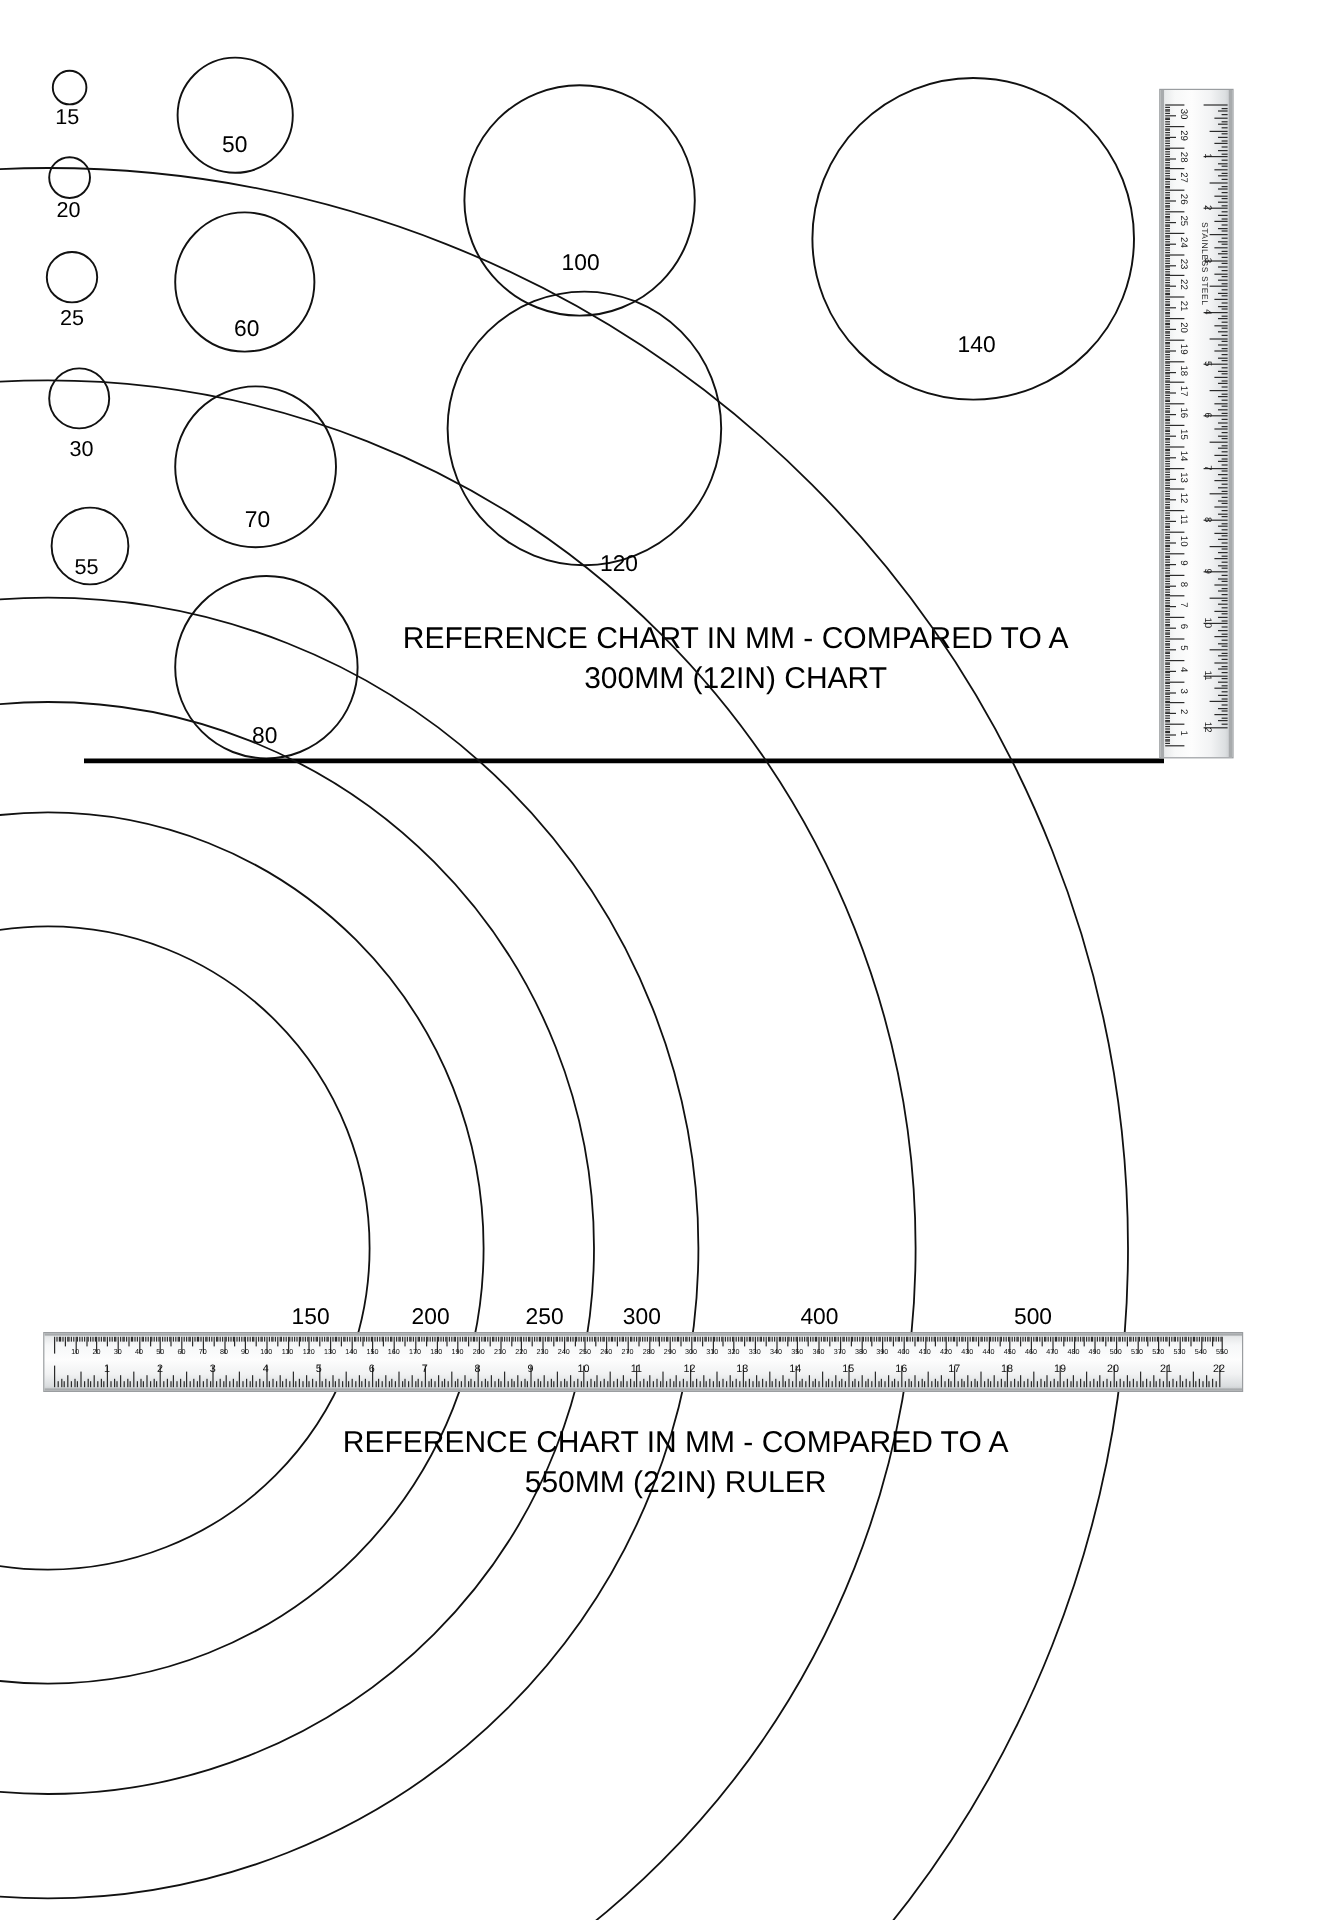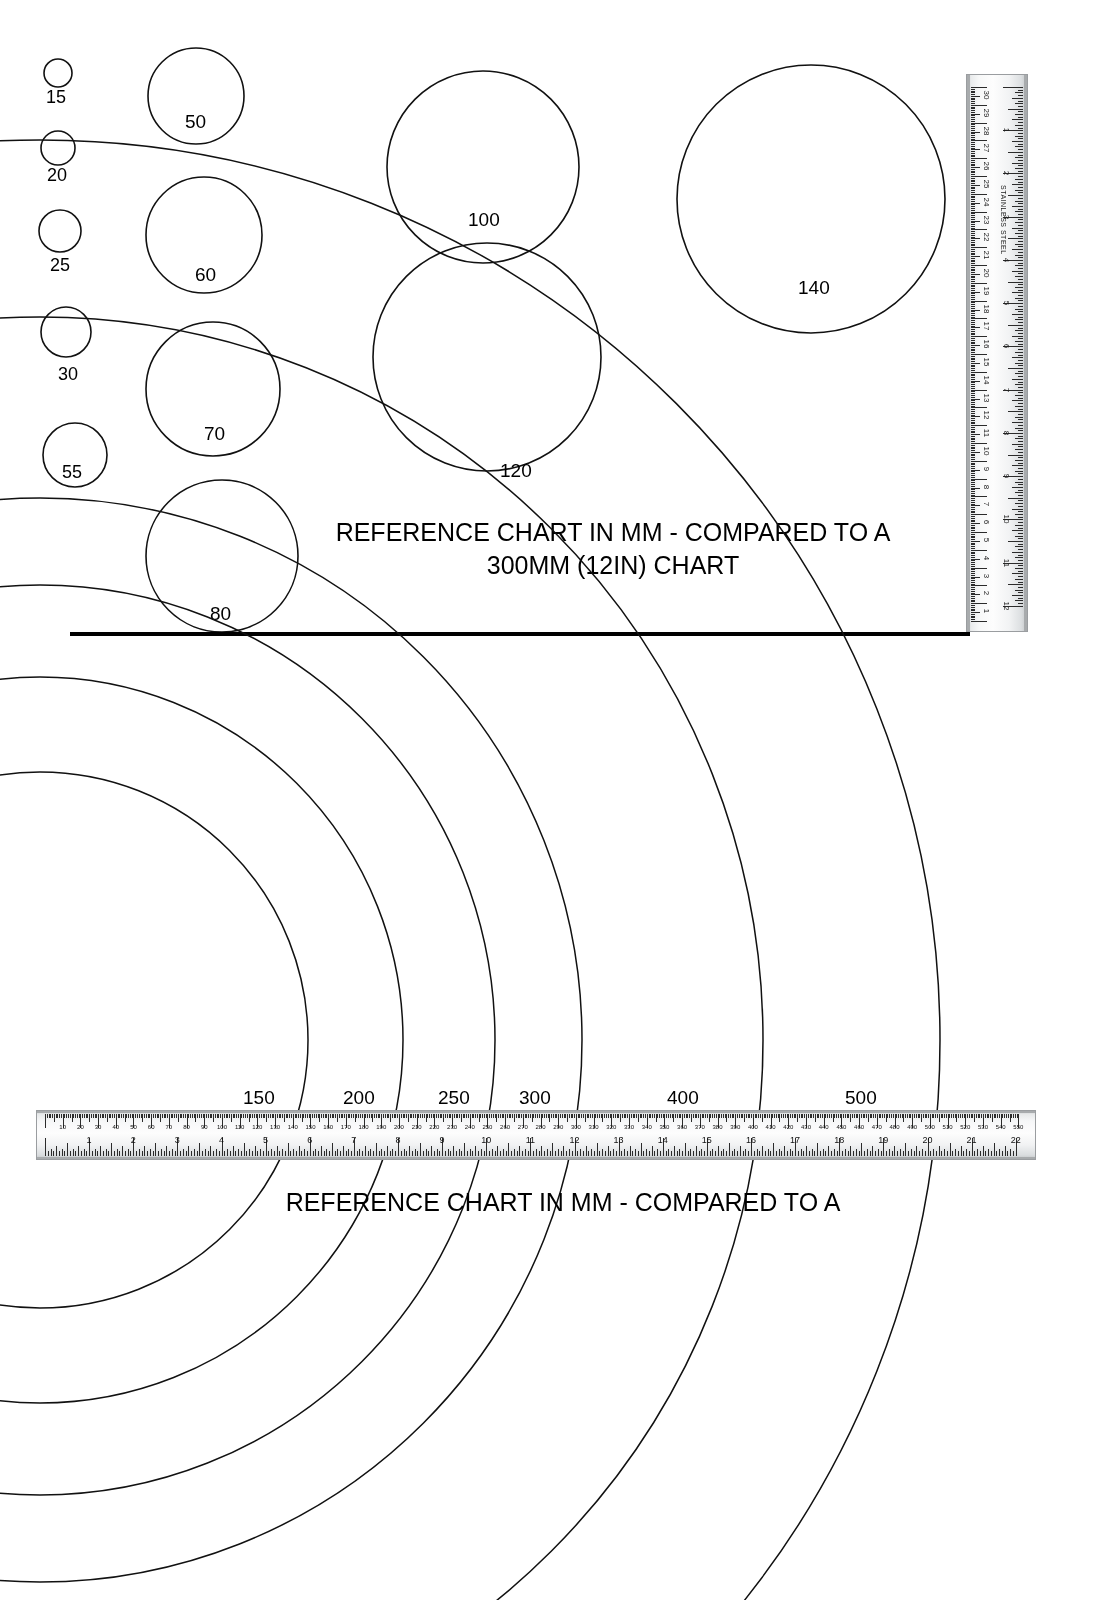--- a/index.html
+++ b/index.html
@@ -1742,15 +1742,16 @@
         <div class="tick top" style="left: 976.07px; height: 4px;"></div>
         <div class="tick top" style="left: 977.84px; height: 4px;"></div>
         <div class="tick top" style="left: 979.61px; height: 4px;"></div>
         <div class="tick top" style="left: 981.38px; height: 14px;"></div>
         <div class="num top" style="left: 981.38px;">550</div>
       </div>
   </div>
 
   <div class="caption" style="left:268px; top:1186px; width:590px; text-align:center;">
     <div>REFERENCE CHART IN MM - COMPARED TO A</div>
+    <div>550MM (22IN) RULER</div>
   </div>
 
 </div>
 
 </body></html>

